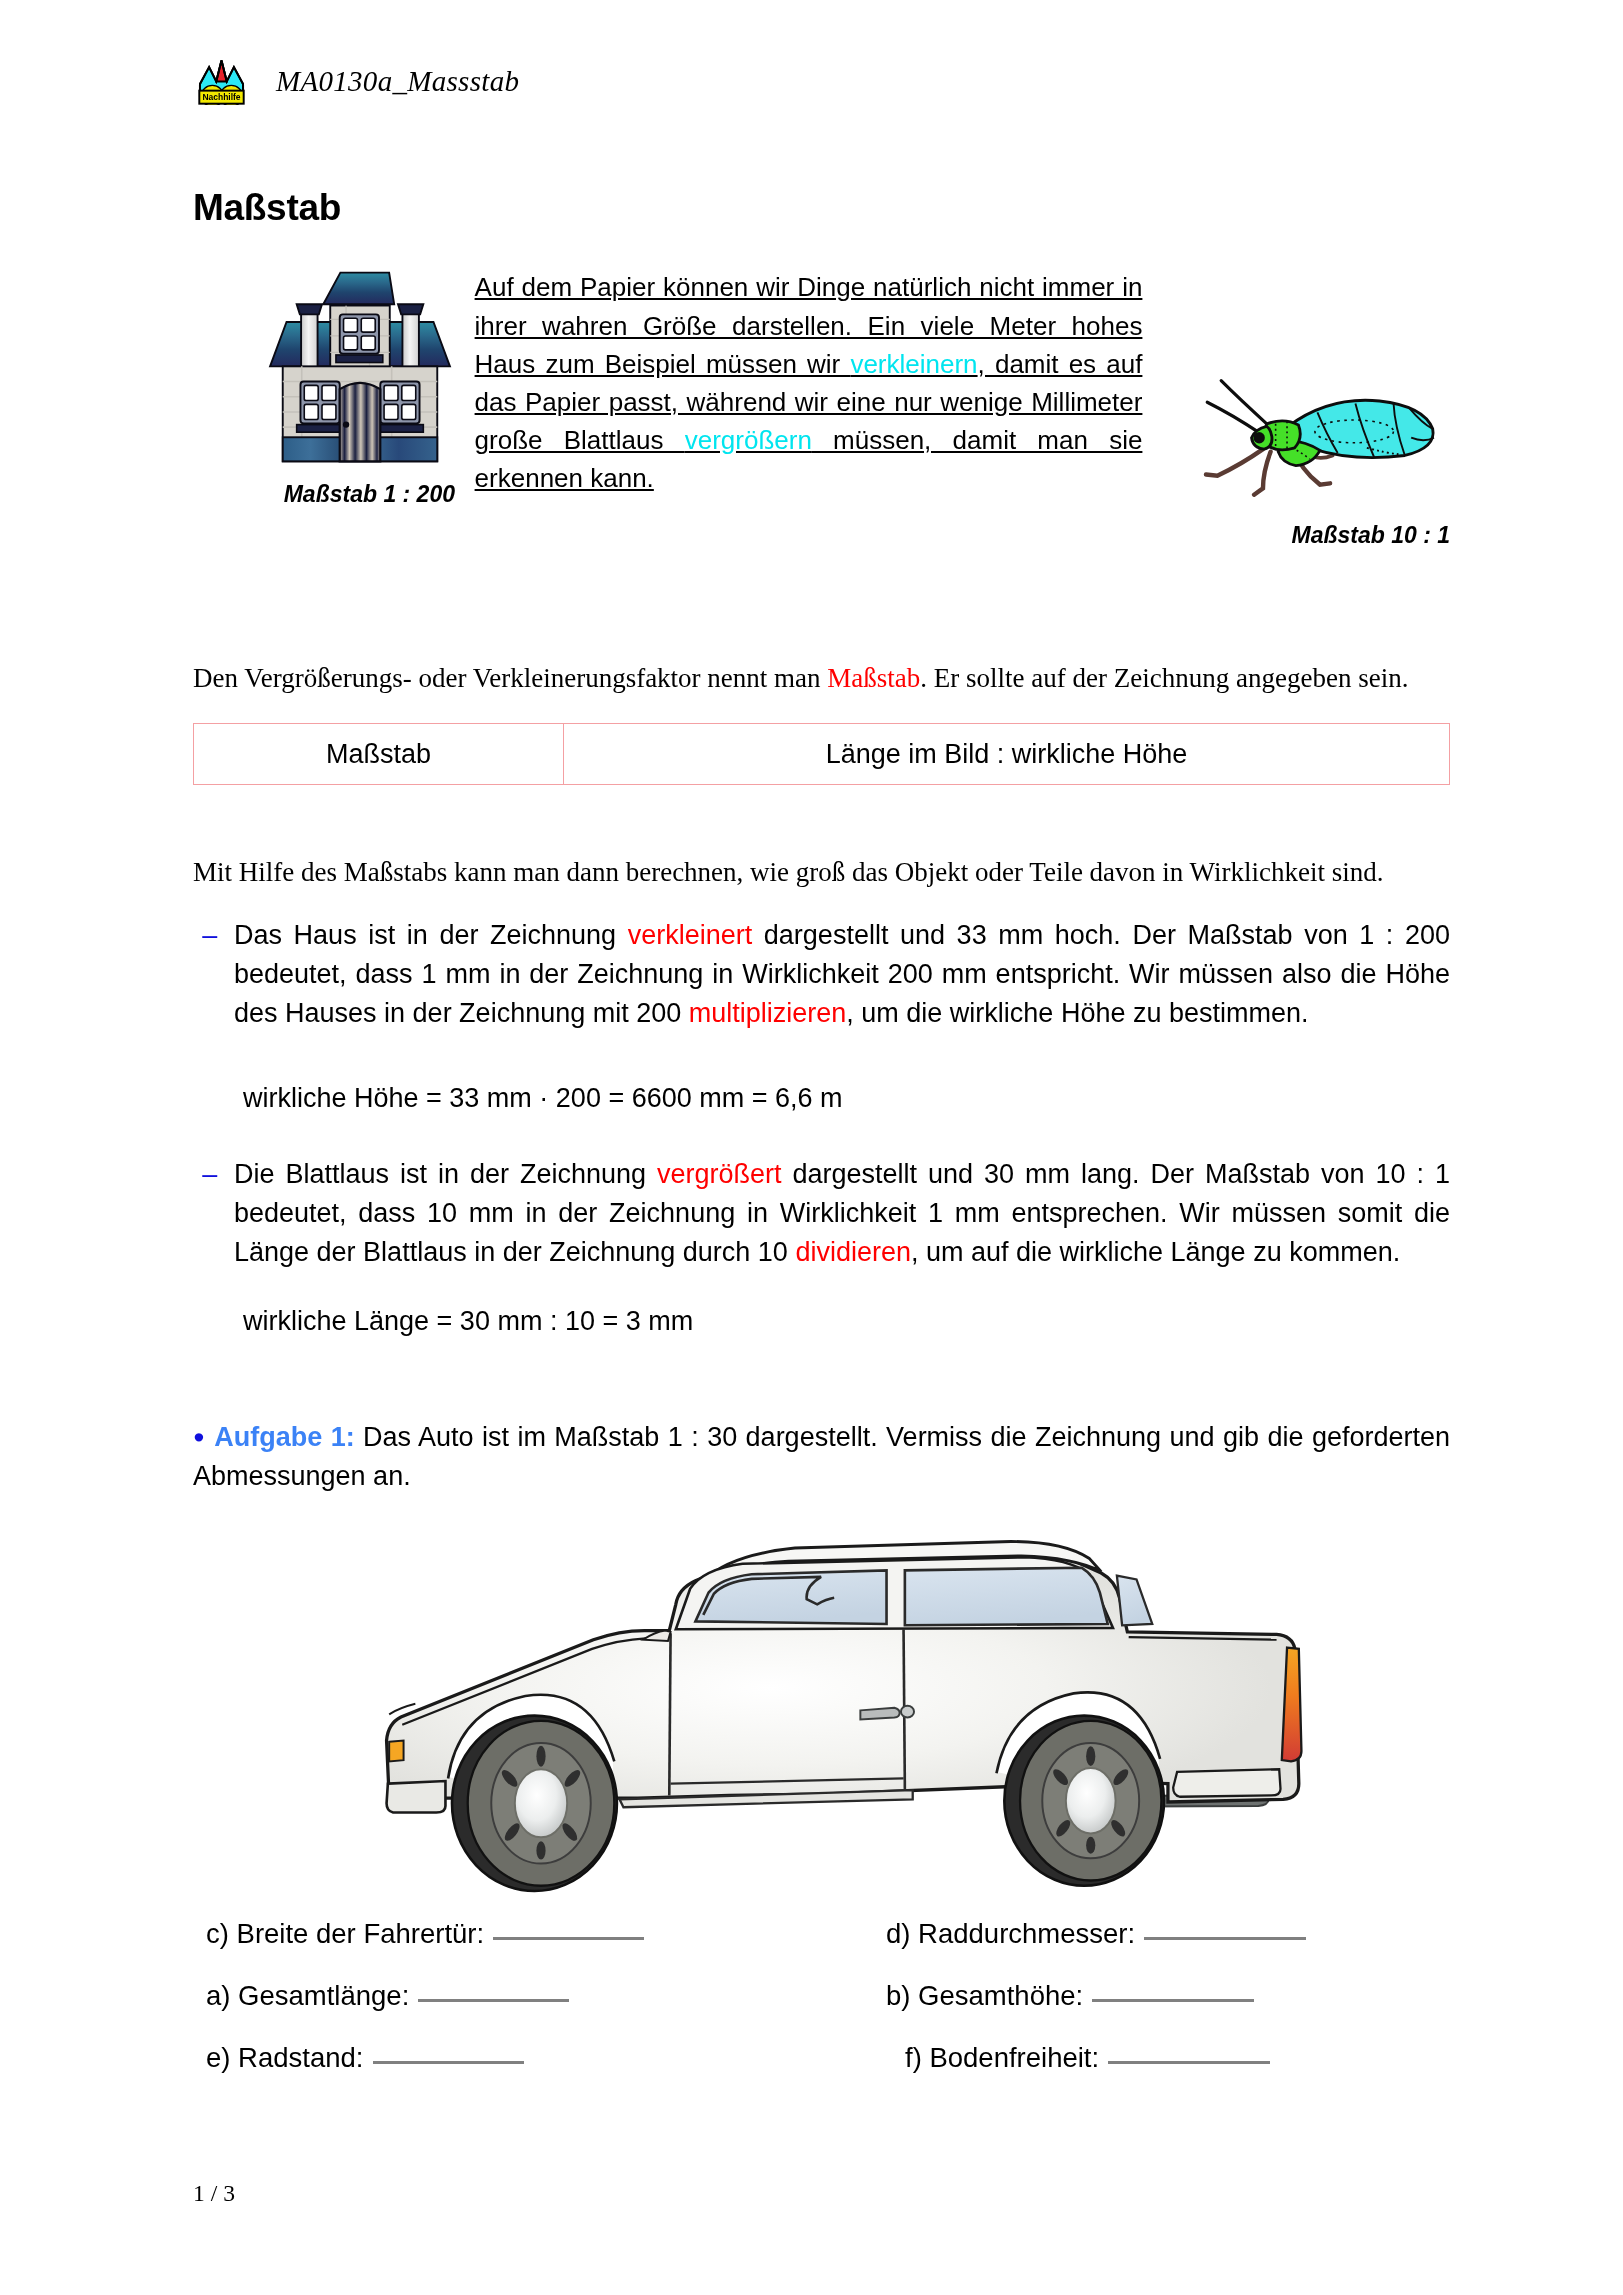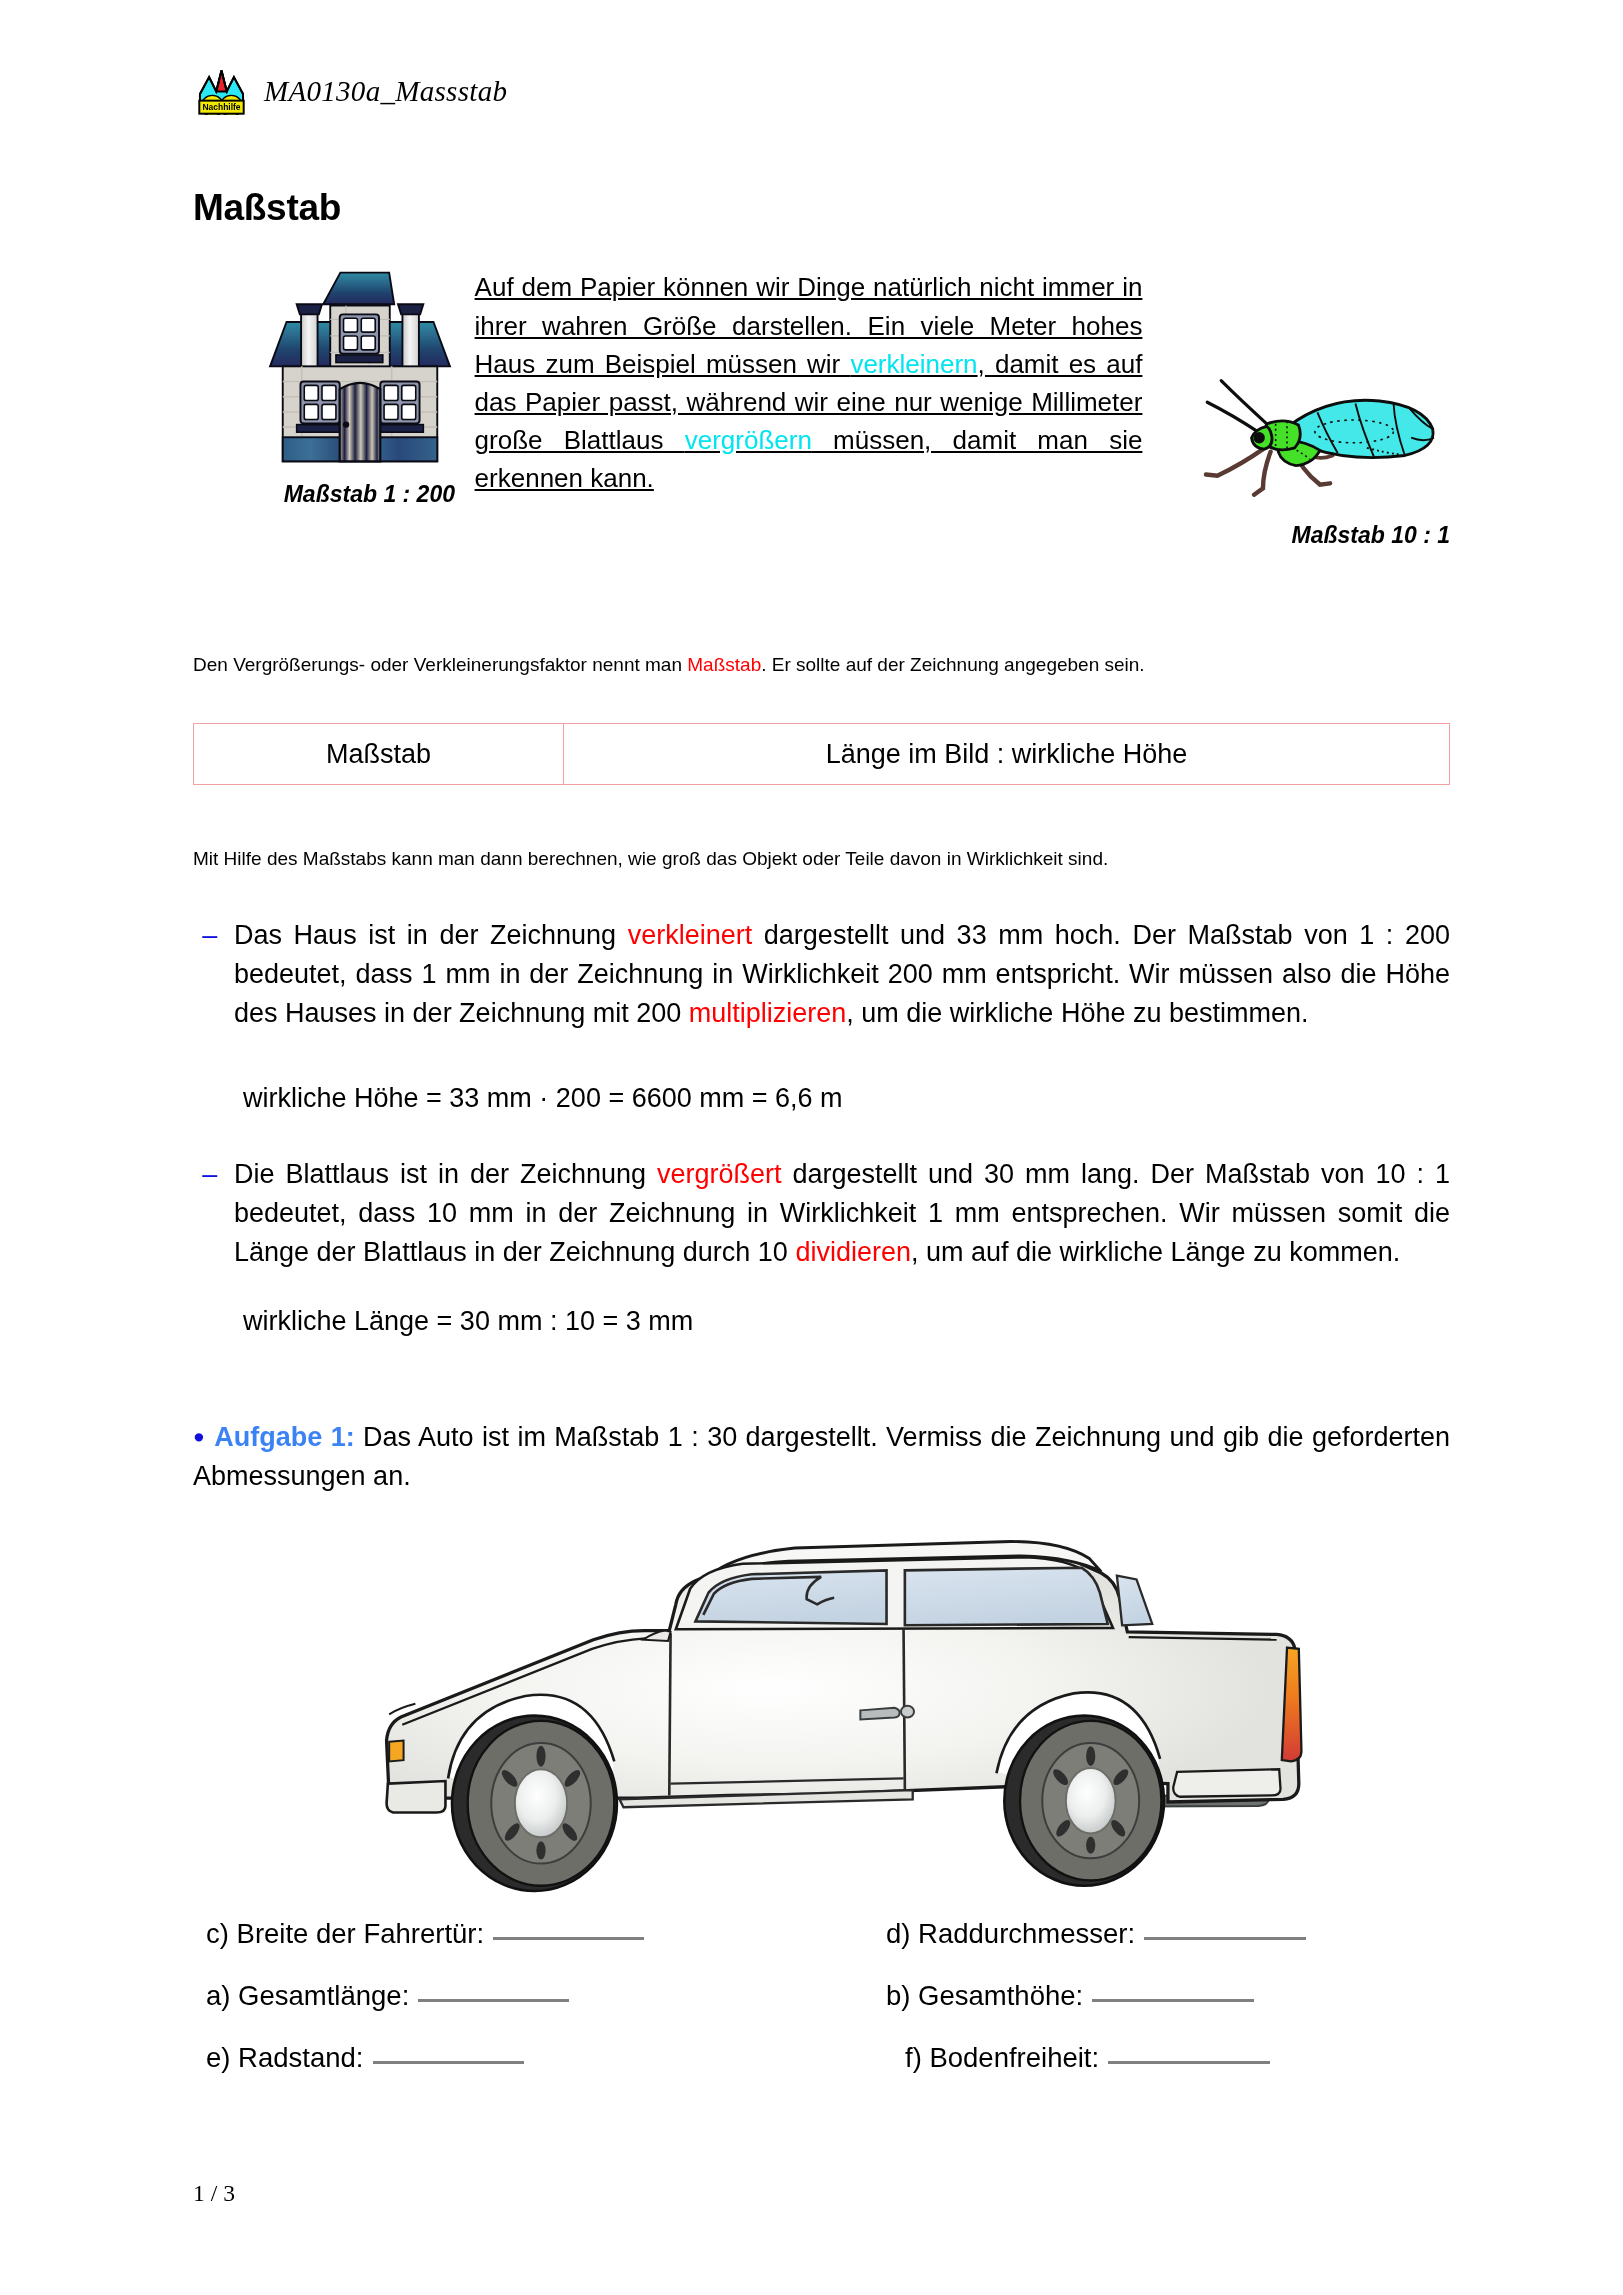--- a/index.html
+++ b/index.html
@@ -11,24 +11,24 @@
     font-family: "Liberation Sans", sans-serif;
     color: #000000;
     position: relative;
     overflow: hidden;
   }
 
   
   .doc-header {
     position: absolute;
     left: 196px;
-    top: 68px;
+    top: 58px;
     display: flex;
     align-items: center;
-    gap: 17px;
+    gap: 29px;
   }
   .logo-wrap { width: 51px; height: 47px; display: block; }
   .header-title {
     font-family: "Liberation Serif", serif;
     font-style: italic;
     font-size: 29px;
     letter-spacing: 0.3px;
     white-space: nowrap;
   }
 
@@ -79,23 +79,23 @@
     text-align: justify;
     padding: 3.3px 19.6px 0 19.6px;
     -webkit-hyphens: none;
     hyphens: none;
     text-decoration: underline;
   }
   .intro-text .accent-cyan { color: #00e5ef; }
 
   
   .body-p {
-    font-family: Liberation Sans, sans-serif;
-    font-stretch: condensed;
-    font-size: 19px;
+    font-family: Liberation Serif, serif;
+    font-stretch: condensed;
+    font-size: 27px;
     line-height: 1.44;
     text-align: justify;
   }
   .accent-red { color: #ff0000; }
 
   #para-maszstab {
     position: absolute;
     top: 632px;
     left: 0;
     width: 1257px;

